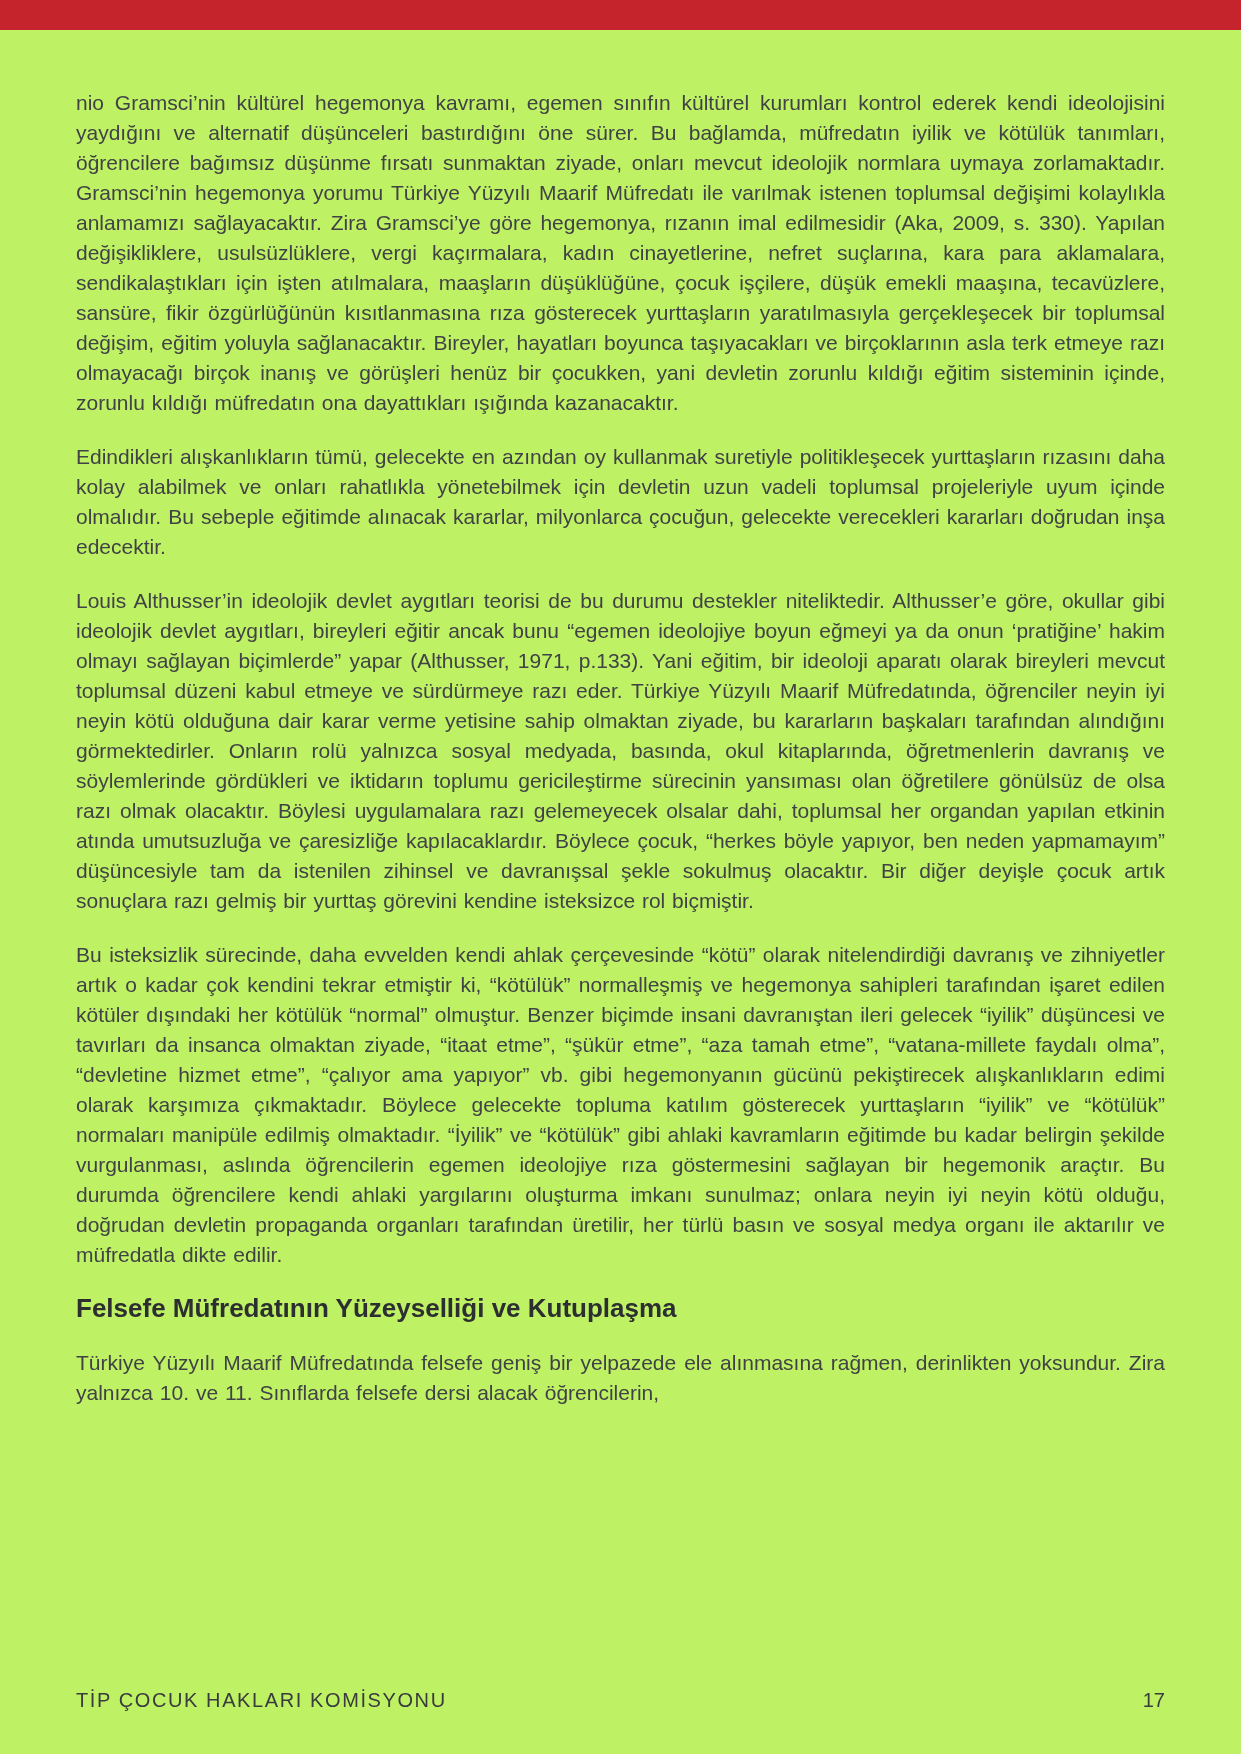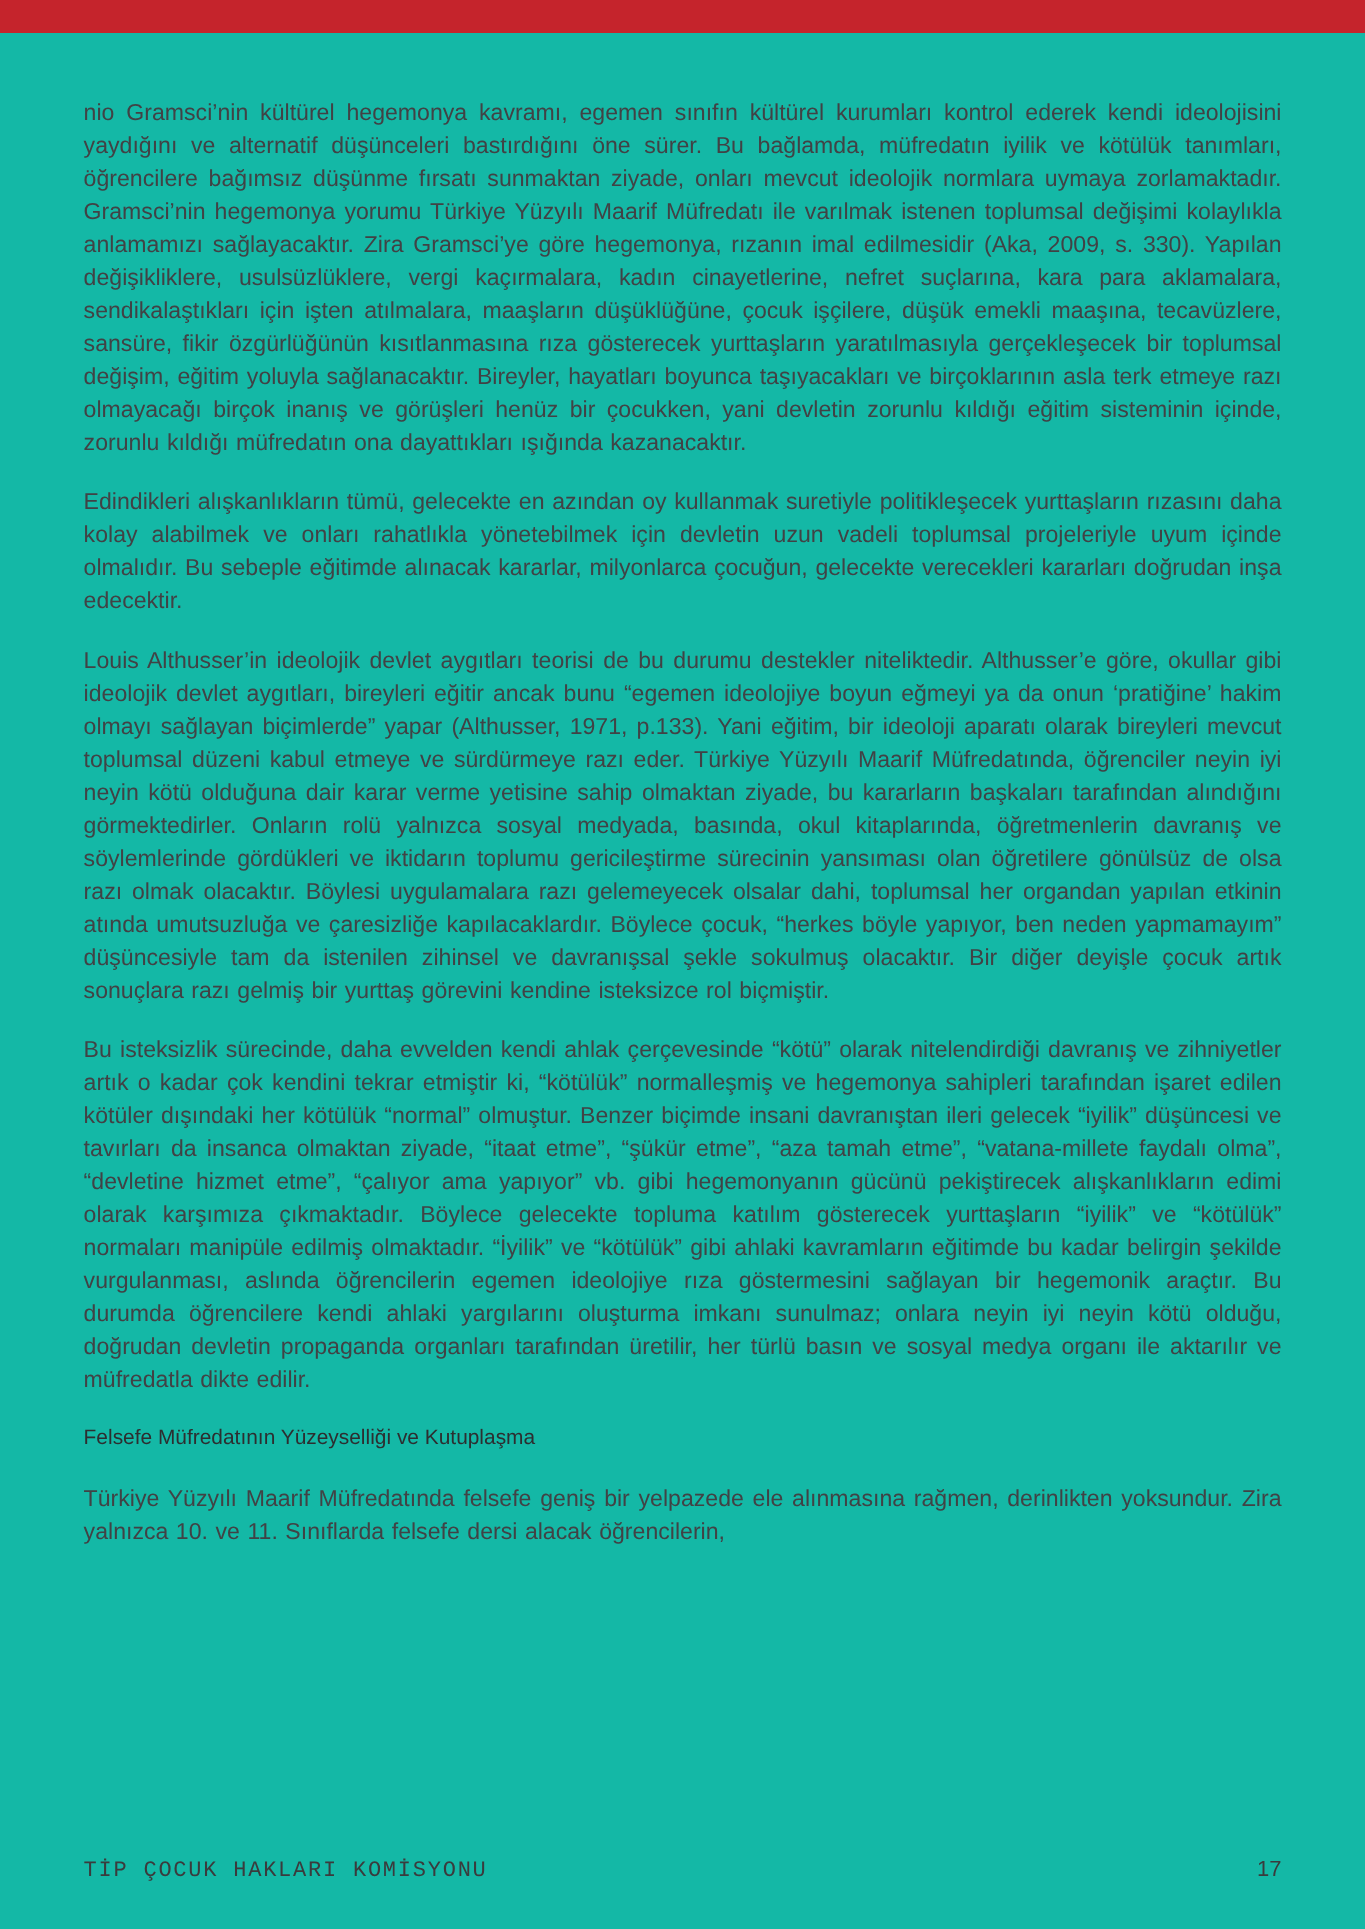--- a/index.html
+++ b/index.html
@@ -5,21 +5,21 @@
   * { margin: 0; padding: 0; box-sizing: border-box; }
   html, body { background: #ffffff; }
   body {
     font-family: "Liberation Sans", "DejaVu Sans", sans-serif;
     -webkit-font-smoothing: antialiased;
   }
   .page {
     position: relative;
     width: 1241px;
     height: 1754px;
-    background: #14b8a6;
+    background: #bef264;
     overflow: hidden;
     margin: 0 auto;
   }
   .header-bar {
     position: absolute;
     top: 0; left: 0;
     width: 100%;
     height: 30px;
     background: #c5242c; 
   }
@@ -31,40 +31,39 @@
   }
   p.body-par {
     font-size: 21px;
     line-height: 30px;
     text-align: justify;
     color: #414245;
     margin-bottom: 24px;
     word-spacing: 1px;
   }
   h2.section-heading {
-    font-size: 19px;
+    font-size: 26px;
     line-height: 28px;
-    font-weight: normal;
+    font-weight: bold;
     color: #2d2e30;
     margin: 8px 0 26px 0;
   }
   .footer {
     position: absolute;
     left: 76px;
     right: 76px;
     bottom: 42px;
     display: flex;
     justify-content: space-between;
     align-items: baseline;
   }
   .footer .org {
     font-size: 20px;
     letter-spacing: 1.6px;
     color: #3a3b3d;
-    font-family: Liberation Mono, monospace;
   }
   .footer .pagenum {
     font-size: 20px;
     color: #3a3b3d;
     margin-left: 32px;
   }
 </style>
 </head>
 <body>
 

